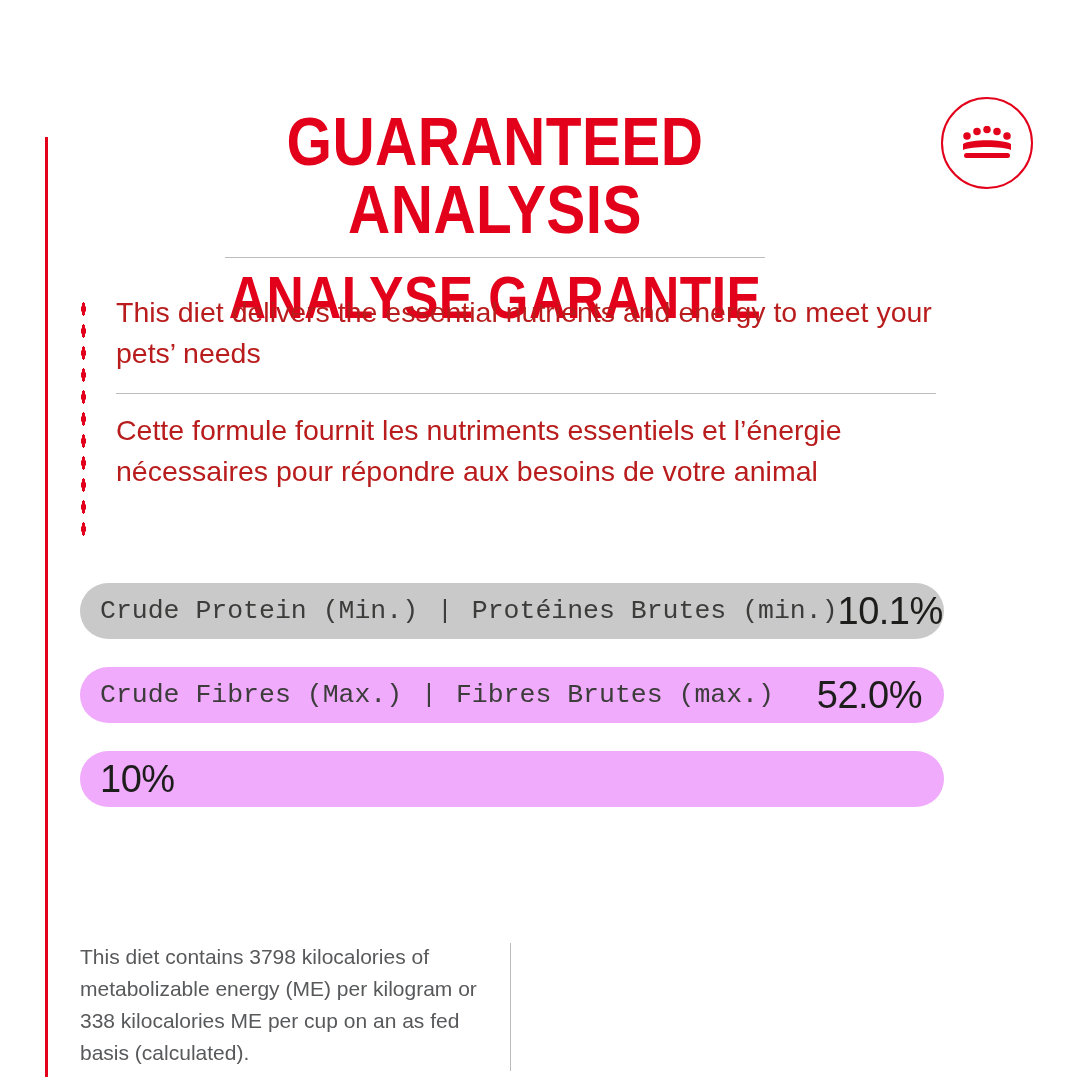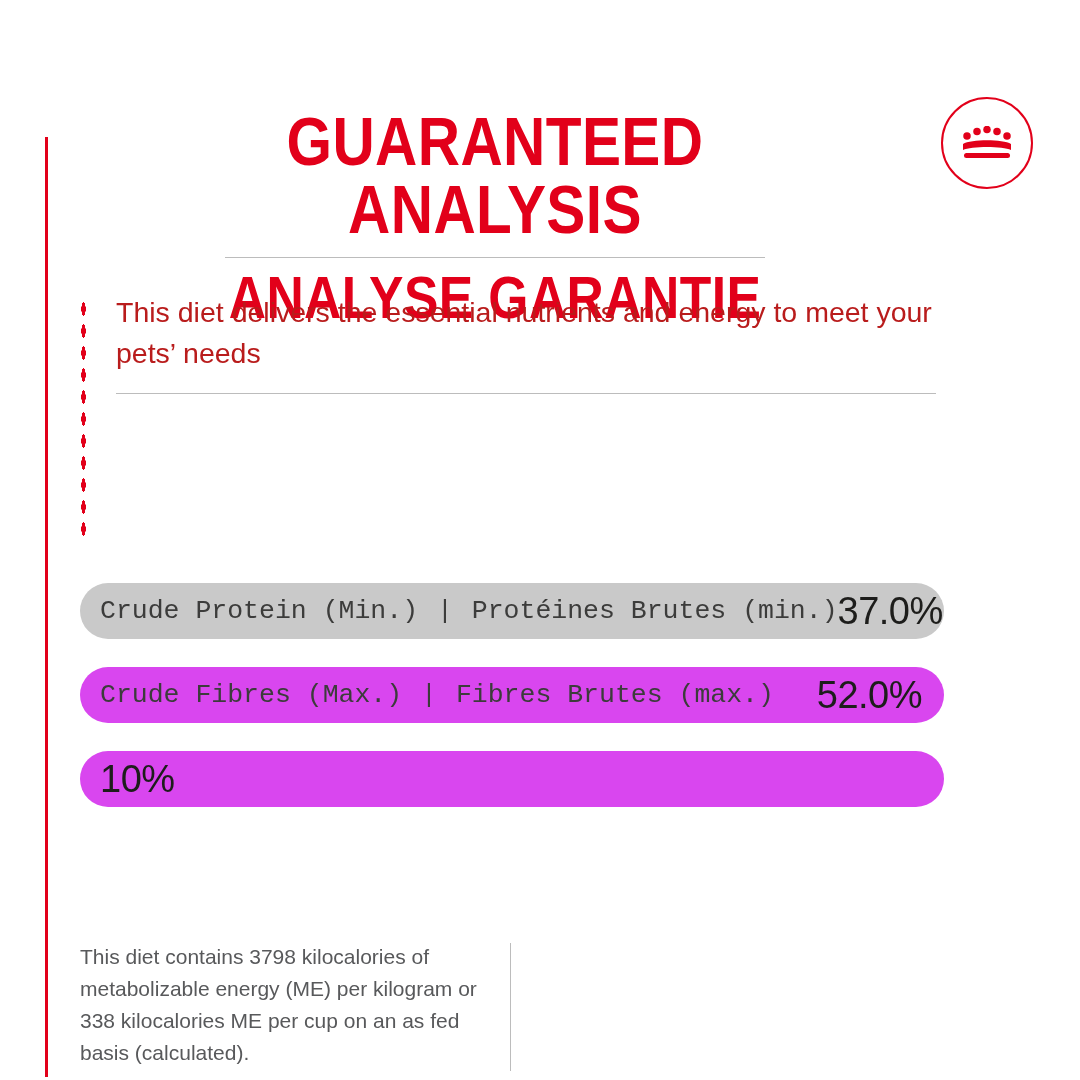--- a/index.html
+++ b/index.html
@@ -132,21 +132,21 @@
     height: 56px;
     border-radius: 28px;
     display: flex;
     align-items: center;
     padding: 0 22px 0 20px;
     box-sizing: border-box;
     margin-bottom: 28px;
     justify-content: space-between;
   }
   .row.dark { background: #c9c9c9; }
-  .row.light { background: #d946ef; }
+  .row.light { background: #f0abfc; }
   .row-label {
     font-size: 26.5px;
     color: #3c3c3b;
     white-space: nowrap;
     font-family: Liberation Mono, monospace;
   }
   .row-label .sep {
     color: #3c3c3b;
     padding: 0 3px;
   }
@@ -203,32 +203,33 @@
     <div class="title-main">GUARANTEED ANALYSIS</div>
     <div class="title-rule"></div>
     <div class="title-sub">ANALYSE GARANTIE</div>
   </div>
 
   <div class="intro">
     <div class="dot-rail"></div>
     <div class="intro-text">
       <div class="intro-en">This diet delivers the essential nutrients and energy to meet your pets’ needs</div>
       <div class="intro-divider"></div>
+      <div class="intro-fr">Cette formule fournit les nutriments essentiels et l’énergie nécessaires pour répondre aux besoins de votre animal</div>
     </div>
   </div>
 
   <div class="rows">
 
     <div class="row dark">
       <span class="row-label">
         <span>Crude Protein (Min.)</span>
         <span class="sep">|</span>
         <span>Protéines Brutes (min.)</span>
       </span>
-      <span class="row-value">37.0%</span>
+      <span class="row-value">10.1%</span>
     </div>
 
     <div class="row light">
       <span class="row-label">
         <span>Crude Fibres (Max.)</span>
         <span class="sep">|</span>
         <span>Fibres Brutes (max.)</span>
       </span>
       <span class="row-value">52.0%</span>
     </div>

